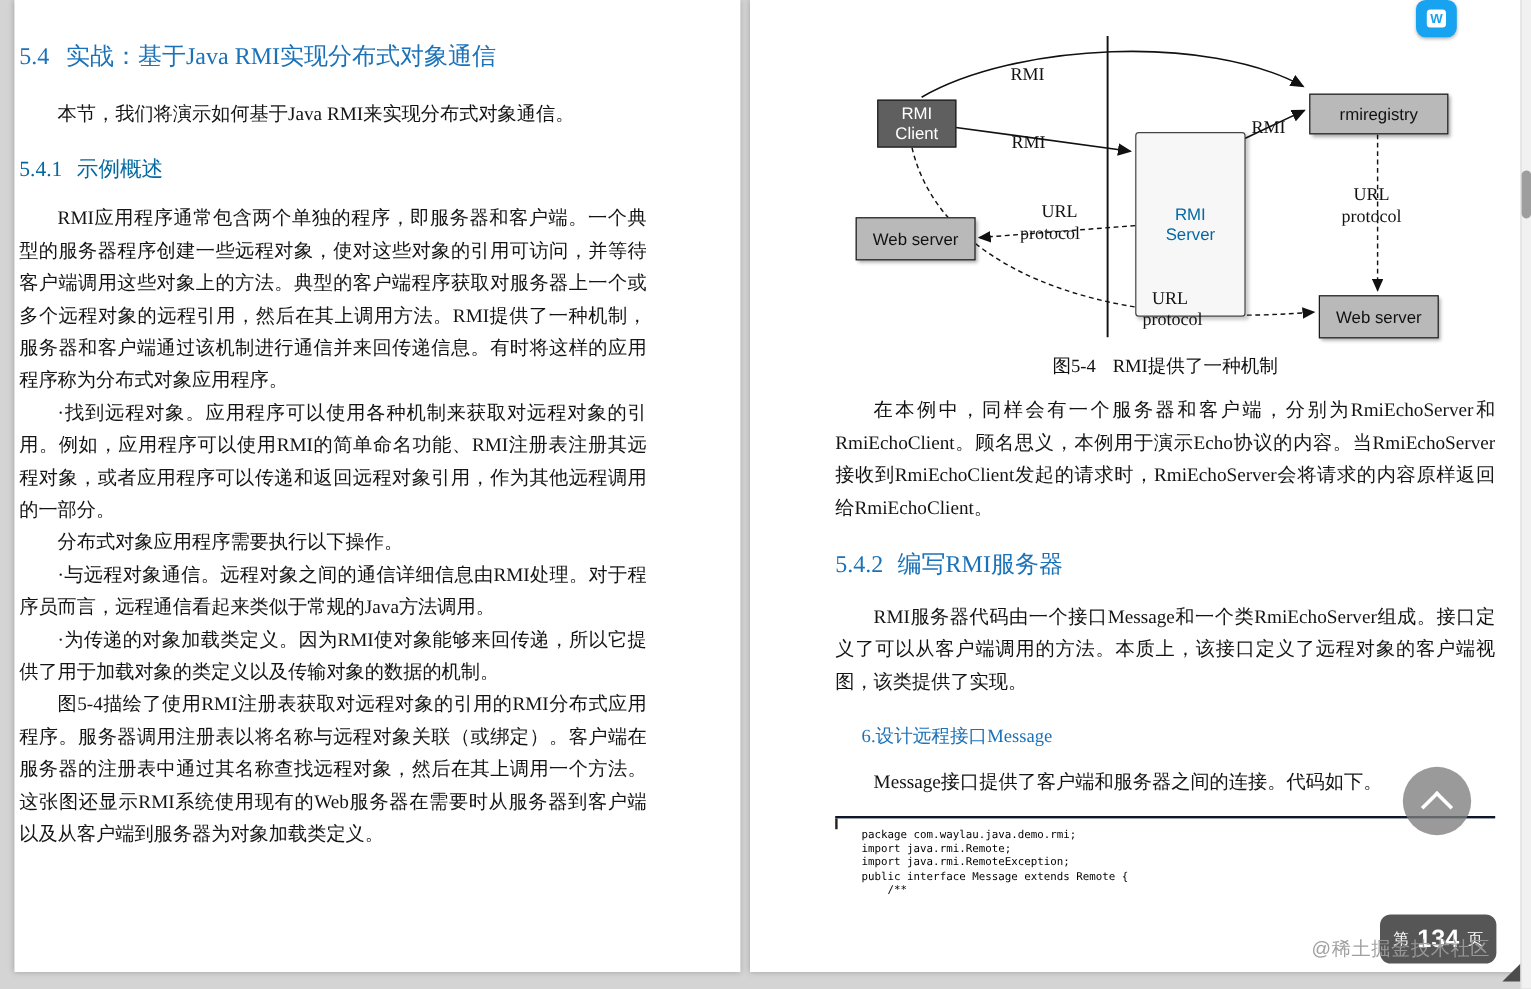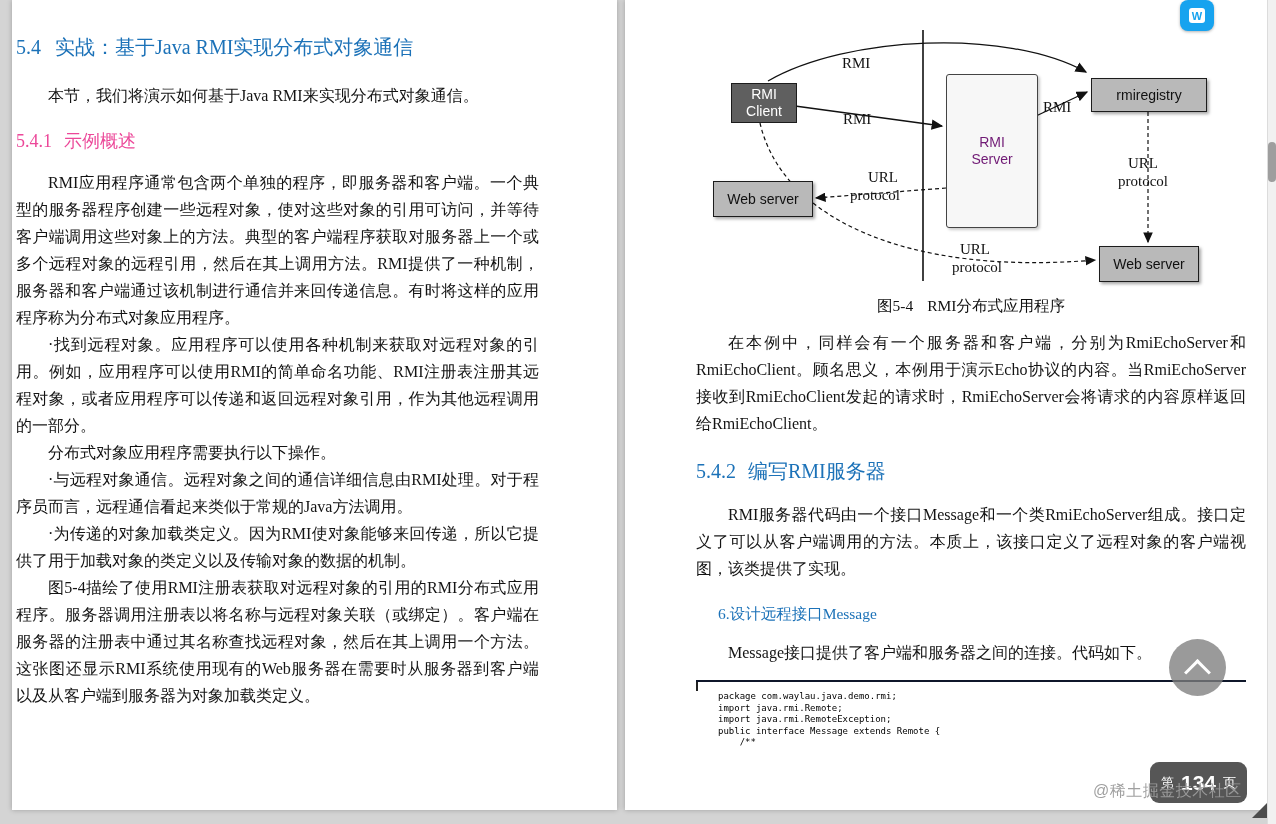--- a/index.html
+++ b/index.html
@@ -7,34 +7,34 @@
   #root{position:relative;width:1276px;height:824px;overflow:hidden;background:#d4d4d4;}
 
   .page{position:absolute;top:0;background:#fff;height:810px;box-shadow:0 0 5px rgba(0,0,0,.25);}
   .page-left{left:12px;width:605px;}
   .page-right{left:625px;width:643px;}
 
   
   .content-left{padding:34px 78px 0 4px;font-size:16px;line-height:27px;color:#141414;text-align:justify;}
   .h1{font-size:20px;line-height:26px;color:#1c72b8;margin:0 0 22px 0;font-weight:normal;}
   .h1 .hnum{margin-right:14px;}
-  .h2{font-size:18px;line-height:24px;color:#ec4899;margin:20px 0 16px 0;font-weight:normal;}
+  .h2{font-size:18px;line-height:24px;color:#0369a1;margin:20px 0 16px 0;font-weight:normal;}
   .h2 .hnum{margin-right:12px;}
   .para{text-indent:2em;margin:0;}
   .intro{text-indent:2em;margin:0 0 2px 0;}
 
   
   .content-right{padding:0 22px 0 71px;font-size:16px;line-height:27px;color:#141414;text-align:justify;}
   .figure{position:relative;width:545px;height:258px;margin-top:28px;}
   .figure svg{position:absolute;left:0;top:0;}
   .dbox{position:absolute;border:1px solid #1c1c1c;display:flex;align-items:center;justify-content:center;
         text-align:center;font-family:"Liberation Sans",sans-serif;font-size:14px;line-height:17px;}
   .dbox-dark{background:#5f5f5f;color:#fff;}
   .dbox-gray{background:#b9b9b9;color:#111;box-shadow:2px 2px 3px rgba(0,0,0,.35);}
-  .dbox-light{background:#f7f7f7;color:#701a75;border-color:#444;border-radius:3px;box-shadow:2px 2px 3px rgba(0,0,0,.2);}
+  .dbox-light{background:#f7f7f7;color:#0369a1;border-color:#444;border-radius:3px;box-shadow:2px 2px 3px rgba(0,0,0,.2);margin-top:36px;}
   .dlabel{position:absolute;font-family:"Liberation Serif",serif;font-size:15px;color:#111;white-space:nowrap;}
   .fig-caption{text-align:center;font-size:15.5px;margin-top:6px;color:#111;}
   .fig-caption .capnum{margin-right:14px;}
   .h2r{font-size:20px;line-height:24px;color:#1c72b8;margin:22px 0 18px 0;font-weight:normal;}
   .h2r .hnum{margin-right:12px;}
   .subhead{color:#1c72b8;font-size:15.5px;margin:18px 0 12px 22px;}
   .code-block{position:relative;border-top:2px solid #0f172a;margin-top:14px;padding:9px 0 6px 22px;}
   .code-block::before{content:"";position:absolute;left:0;top:0;width:2px;height:9px;background:#222;}
   .code-line{font-family:"DejaVu Sans Mono",monospace;font-size:9px;line-height:11.5px;color:#000;white-space:pre;}
   .wps-icon{position:absolute;left:1180px;top:0px;width:34px;height:31px;background:#17a3ef;border-radius:8px;
@@ -117,21 +117,21 @@
         <div class="dlabel" style="left:347px;top:66px;">RMI</div>
         <div class="dlabel" style="left:172px;top:136px;">URL</div>
         <div class="dlabel" style="left:154px;top:154px;">protocol</div>
         <div class="dlabel" style="left:432px;top:122px;">URL</div>
         <div class="dlabel" style="left:422px;top:140px;">protocol</div>
         <div class="dlabel" style="left:264px;top:208px;">URL</div>
         <div class="dlabel" style="left:256px;top:226px;">protocol</div>
       </div>
 
       <div class="fig-caption">
-        <span class="capnum">图5-4</span><span>RMI分布式应用程序</span>
+        <span class="capnum">图5-4</span><span>RMI提供了一种机制</span>
       </div>
 
       <div class="para" style="margin-top:10px;">在本例中，同样会有一个服务器和客户端，分别为RmiEchoServer和RmiEchoClient。顾名思义，本例用于演示Echo协议的内容。当RmiEchoServer接收到RmiEchoClient发起的请求时，RmiEchoServer会将请求的内容原样返回给RmiEchoClient。</div>
 
       <div class="h2r">
         <span class="hnum">5.4.2</span><span>编写RMI服务器</span>
       </div>
 
       <div class="para">RMI服务器代码由一个接口Message和一个类RmiEchoServer组成。接口定义了可以从客户端调用的方法。本质上，该接口定义了远程对象的客户端视图，该类提供了实现。</div>
 

